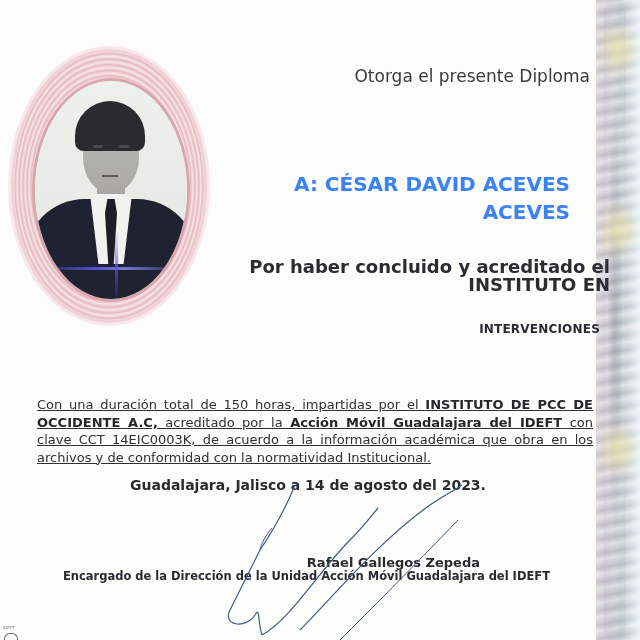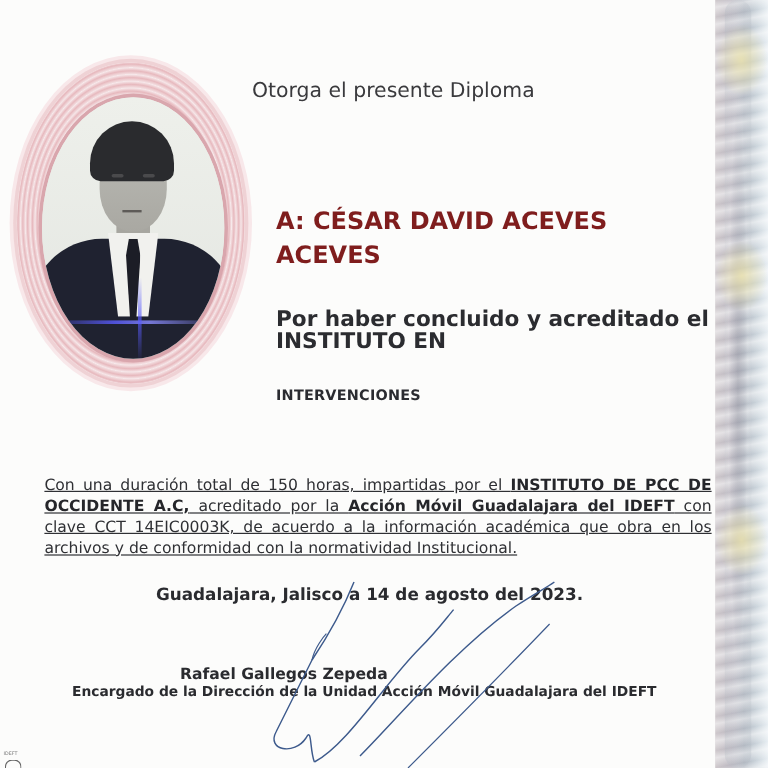--- a/index.html
+++ b/index.html
@@ -123,35 +123,35 @@
     .holo-v {
       position: absolute;
       left: 80px; top: 150px;
       width: 3px; height: 70px;
       background: linear-gradient(180deg, rgba(80,80,255,0), #5a5cff, rgba(80,80,255,0));
       opacity: 0.7;
     }
 
     .text {
       position: absolute;
-      text-align: left;
+      text-align: right;
       white-space: nowrap;
     }
     .intro {
       left: 210px; width: 380px;
       top: 66px;
       font-size: 17px;
       color: #3a3a3d;
     }
     .name {
       left: 230px; width: 340px;
       top: 170px;
       font-size: 20px;
       font-weight: bold;
-      color: #7f1d1d;
+      color: #3b82f6;
       line-height: 28px;
     }
     .reason {
       left: 230px; width: 380px;
       top: 258px;
       font-size: 18px;
       font-weight: bold;
       color: #2b2c30;
       line-height: 18px;
     }
@@ -173,21 +173,21 @@
       font-size: 13px;
       line-height: 17.5px;
       color: #2f3034;
       text-align: justify;
       font-family: "DejaVu Sans", sans-serif;
       text-decoration: underline;
     }
     .body-text b { color: #25262a; }
     .date {
       left: 130px; width: 350px;
-      top: 488px;
+      top: 477px;
       font-size: 14px;
       font-weight: bold;
       color: #2a2b2f;
     }
     .signer {
       left: 150px; width: 330px;
       top: 555px;
       font-size: 13px;
       font-weight: bold;
       color: #2a2b2f;

